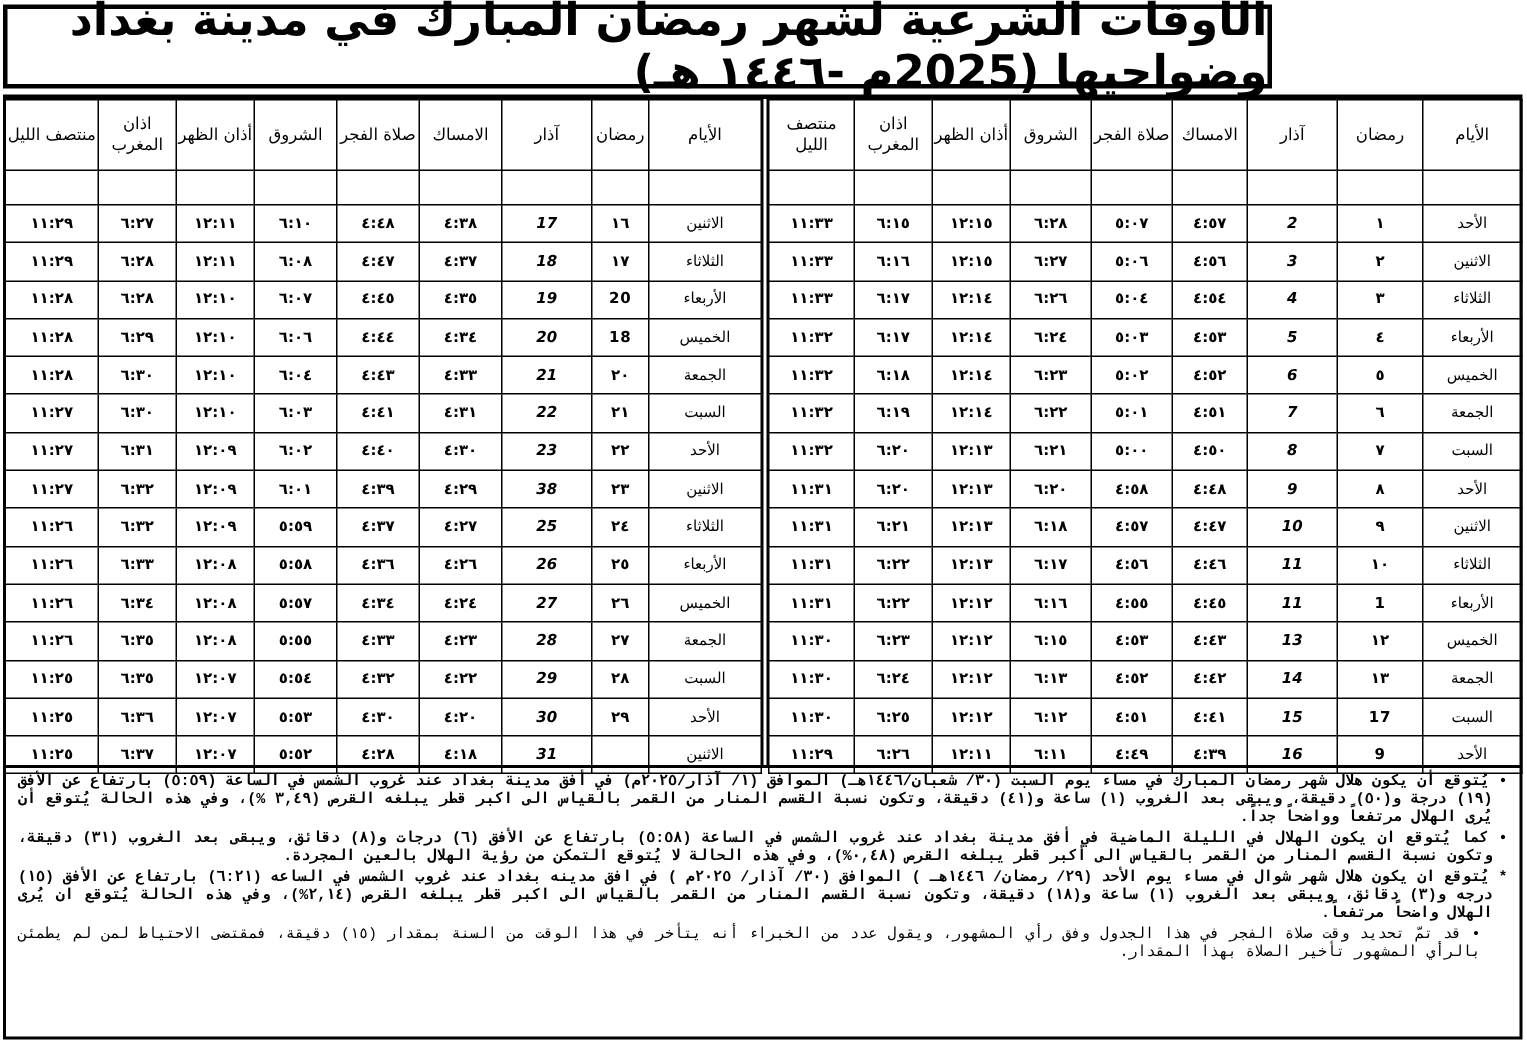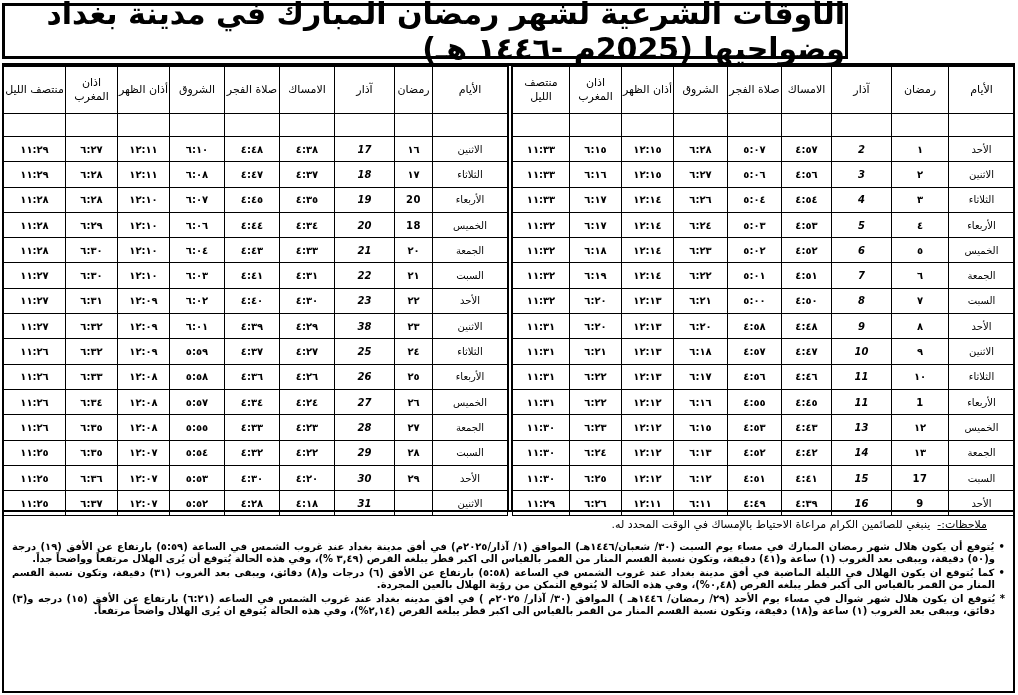--- a/index.html
+++ b/index.html
@@ -15,21 +15,21 @@
   td, th { border:1px solid #000; text-align:center; padding:0; font-weight:normal; }
   th { height:46px; font-size:11px; line-height:14px; }
   tr.blank td { height:22px; }
   tr.row td { height:24.3px; font-size:10px; font-family:"DejaVu Sans", sans-serif; }
   td.day { font-size:11px; }
   td.march { font-family:"Liberation Sans", sans-serif; font-weight:bold; font-style:italic; font-size:16px; }
   td.ramadan, td.time { font-size:10px; font-weight:bold; letter-spacing:0.5px; }
   .notes { position:absolute; left:2px; top:510px; width:1013px; height:183px; border:2px solid #000; box-sizing:border-box; direction:rtl; padding:4px 8px 0 8px; font-size:10px; line-height:12px; font-weight:bold; }
   .notes .head { margin:3px 18px 10px 0; font-size:11px; font-weight:normal; }
   .notes .head u { font-weight:normal; }
-  .notes p { margin:0 0 2px 0; text-align:justify; }
+  .notes p { margin:0 0 2px 0; text-align:justify;font-family:Liberation Mono, monospace; }
   .notes .bullet { padding-right:10px; text-indent:-10px; }
   .notes .last { font-weight:normal; font-size:10px; margin-top:2px; padding-right:18px; }
 </style>
 </head>
 <body>
 
 <div class="title-box">
   <h1>الأوقات الشرعية لشهر رمضان المبارك في مدينة بغداد وضواحيها (2025م -١٤٤٦ هـ)</h1>
 </div>
 <div class="rule"></div>
@@ -443,17 +443,17 @@
             <td class="time">١٢:٠٧</td>
             <td class="time">٦:٣٧</td>
             <td class="time">١١:٢٥</td>
           </tr>
         </tbody>
     </table>
   </div>
 </div>
 
 <div class="notes">
-  <div class="head"><u>ملاحظات:-</u>&nbsp;&nbsp;<span>ينبغي للصائمين الكرام مراعاة الاحتياط بالإمساك في الوقت المحدد له.</span></div>
   <p class="bullet">• يُتوقع أن يكون هلال شهر رمضان المبارك في مساء يوم السبت (٣٠/ شعبان/١٤٤٦هـ) الموافق (١/ آذار/٢٠٢٥م) في أفق مدينة بغداد عند غروب الشمس في الساعة (٥:٥٩) بارتفاع عن الأفق (١٩) درجة و(٥٠) دقيقة، ويبقى بعد الغروب (١) ساعة و(٤١) دقيقة، وتكون نسبة القسم المنار من القمر بالقياس الى اكبر قطر يبلغه القرص (٣,٤٩ %)، وفي هذه الحالة يُتوقع أن يُرى الهلال مرتفعاً وواضحاً جداً.</p>
   <p class="bullet">• كما يُتوقع ان يكون الهلال في الليلة الماضية في أفق مدينة بغداد عند غروب الشمس في الساعة (٥:٥٨) بارتفاع عن الأفق (٦) درجات و(٨) دقائق، ويبقى بعد الغروب (٣١) دقيقة، وتكون نسبة القسم المنار من القمر بالقياس الى أكبر قطر يبلغه القرص (٠,٤٨%)، وفي هذه الحالة لا يُتوقع التمكن من رؤية الهلال بالعين المجردة.</p>
   <p class="bullet">* يُتوقع ان يكون هلال شهر شوال في مساء يوم الأحد (٢٩/ رمضان/ ١٤٤٦هـ ) الموافق (٣٠/ آذار/ ٢٠٢٥م ) في افق مدينه بغداد عند غروب الشمس في الساعه (٦:٢١) بارتفاع عن الأفق (١٥) درجه و(٣) دقائق، ويبقى بعد الغروب (١) ساعة و(١٨) دقيقة، وتكون نسبة القسم المنار من القمر بالقياس الى اكبر قطر يبلغه القرص (٢,١٤%)، وفي هذه الحالة يُتوقع ان يُرى الهلال واضحاً مرتفعاً.</p>
+  <p class="last">• قد تمّ تحديد وقت صلاة الفجر في هذا الجدول وفق رأي المشهور، ويقول عدد من الخبراء أنه يتأخر في هذا الوقت من السنة بمقدار (١٥) دقيقة، فمقتضى الاحتياط لمن لم يطمئن بالرأي المشهور تأخير الصلاة بهذا المقدار.</p>
 </div>
 
 </body></html>

